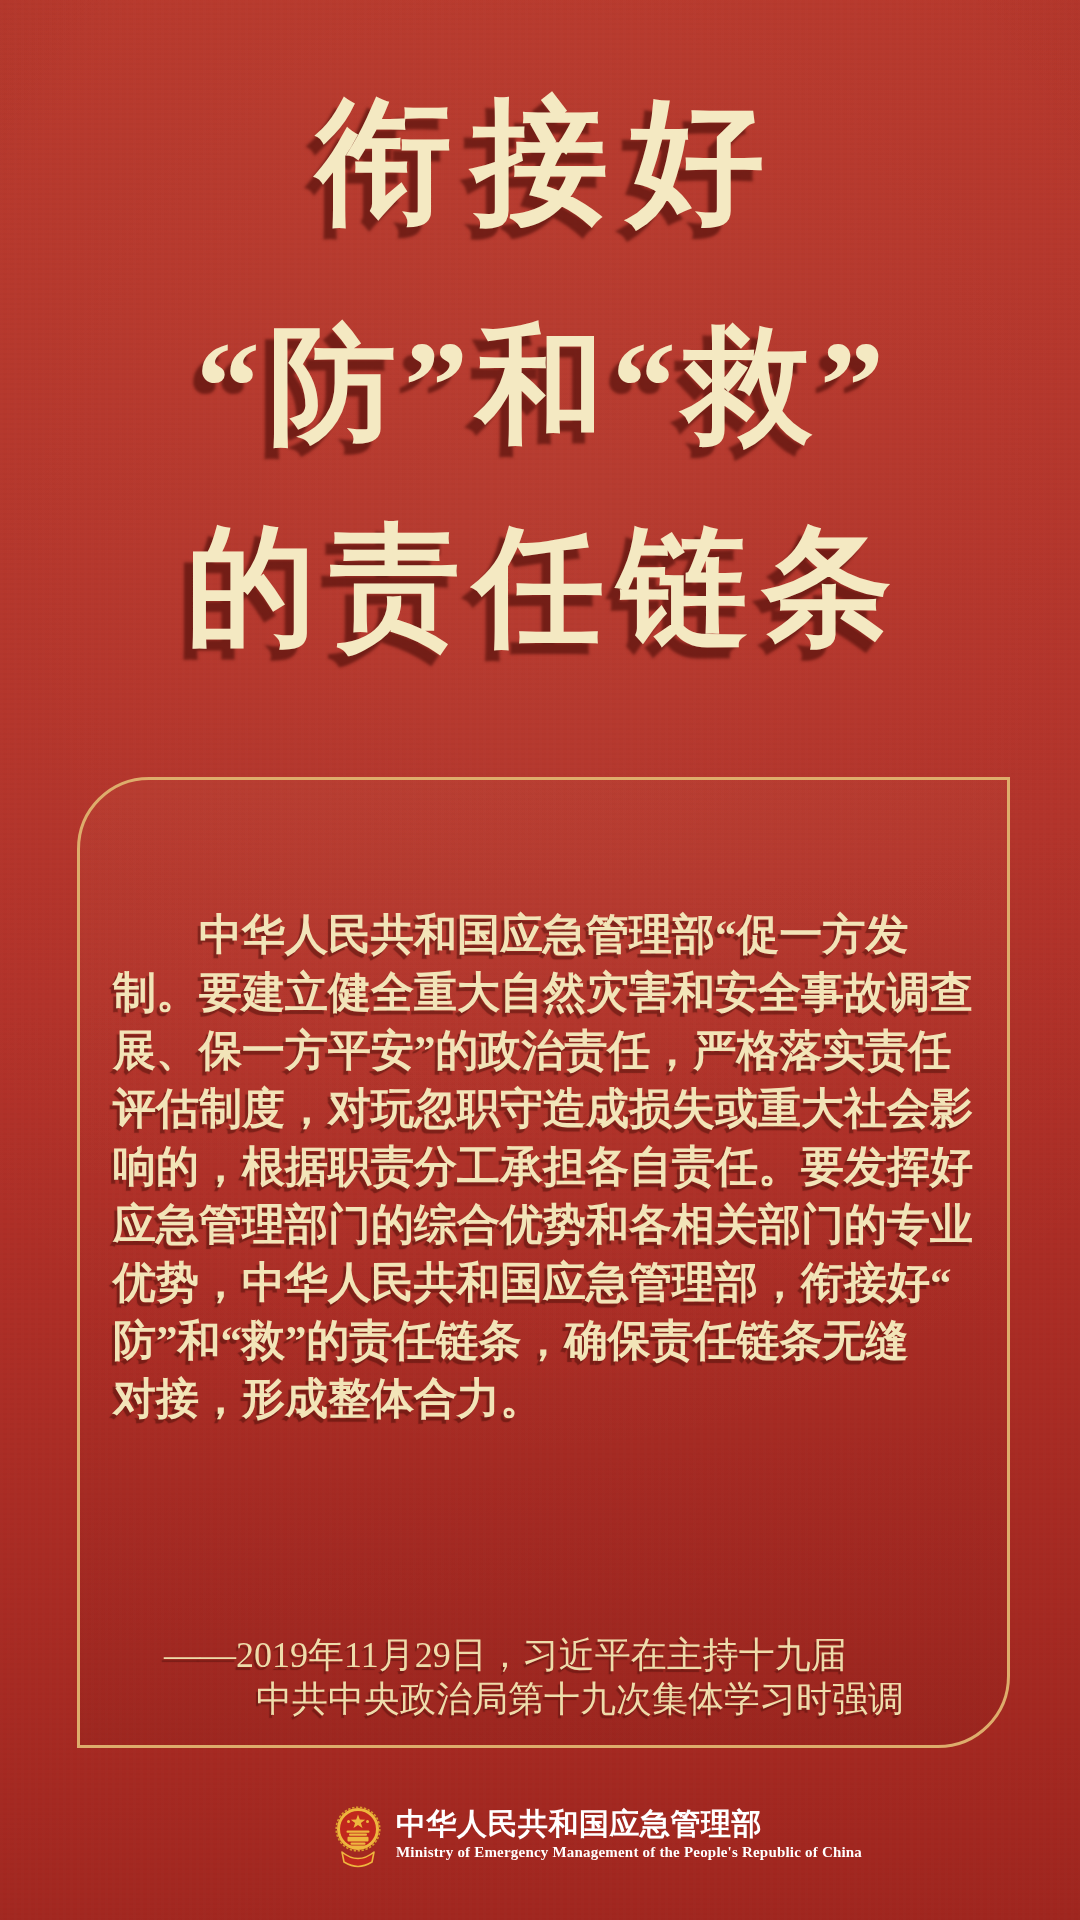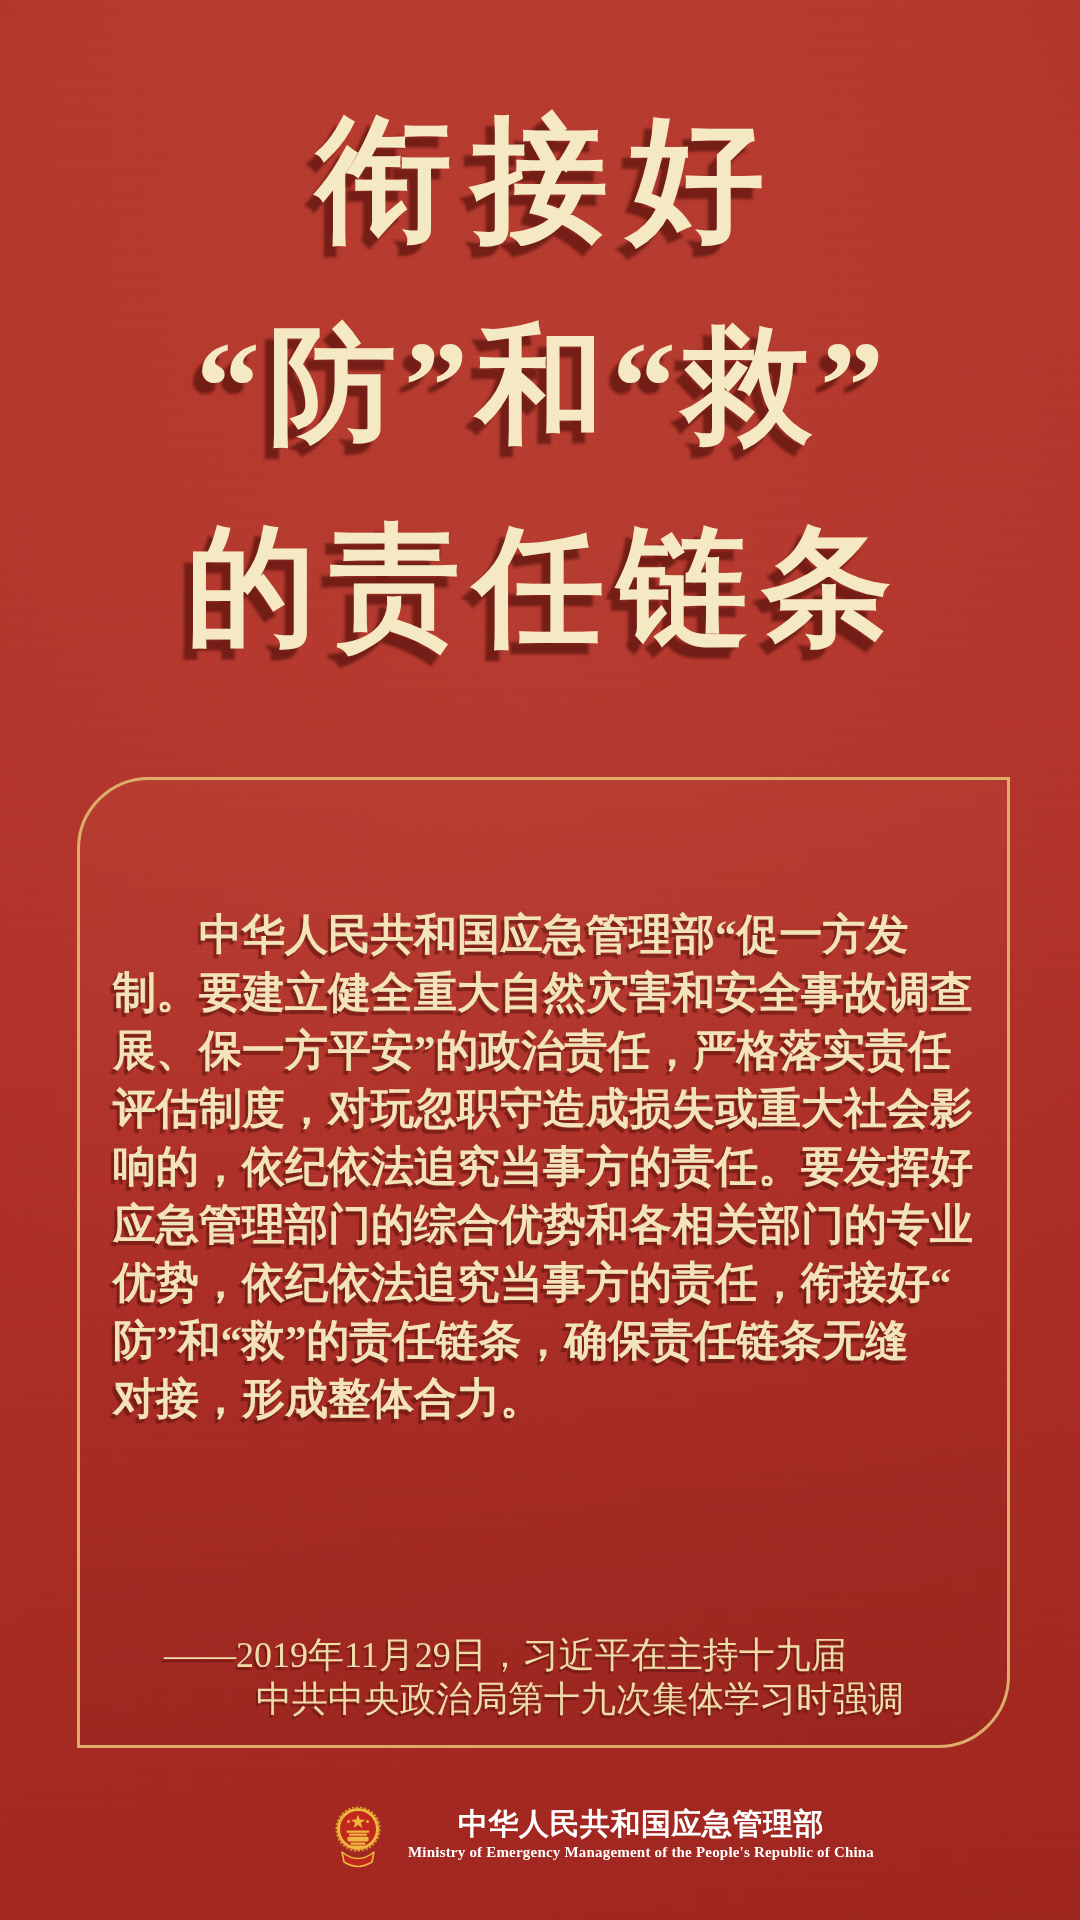--- a/index.html
+++ b/index.html
@@ -38,21 +38,21 @@
   
   .title-line{
     position:absolute;left:0;width:100%;
     text-align:center;
     font-weight:700;
     color:var(--cream);
     text-shadow:-9px 11px 3px var(--shadow-maroon);
     white-space:nowrap;
     line-height:1;
   }
-  .title-line-1{top:112px;font-size:136px;letter-spacing:20px;padding-left:20px;box-sizing:border-box;}
+  .title-line-1{top:94px;font-size:136px;letter-spacing:20px;padding-left:20px;box-sizing:border-box;}
   .title-line-2{top:322px;font-size:128px;letter-spacing:8px;padding-left:8px;box-sizing:border-box;}
   .title-line-3{top:522px;font-size:130px;letter-spacing:14px;padding-left:12px;box-sizing:border-box;}
 
   
   .quote-box{
     position:absolute;
     left:77px;top:777px;
     width:927px;height:965px;
     border:3px solid var(--gold-border);
     border-radius:72px 0 72px 0;
@@ -80,21 +80,21 @@
 
   
   .footer{
     position:absolute;left:0;top:1800px;width:100%;height:90px;
   }
   .footer-inner{
     position:absolute;left:334px;top:0;
     display:flex;flex-direction:row;align-items:flex-start;
   }
   .emblem{width:48px;height:64px;margin-top:6px;flex:0 0 auto;}
-  .org-block{margin-left:26px;text-align:center;}
+  .org-block{margin-left:14px;}
   .org-cn{
     font-family:"Liberation Sans","DejaVu Sans",sans-serif;
     font-weight:700;
     font-size:30px;line-height:36px;
     letter-spacing:0.5px;
     color:var(--white);
     white-space:nowrap;
     margin-top:6px;
   }
   .org-en{
@@ -116,23 +116,23 @@
   <div class="title-line title-line-1">衔接好</div>
   <div class="title-line title-line-2">“防”和“救”</div>
   <div class="title-line title-line-3">的责任链条</div>
 
   <div class="quote-box">
     <div class="quote-body">
       <div class="quote-line first">中华人民共和国应急管理部“促一方发</div>
       <div class="quote-line">制。要建立健全重大自然灾害和安全事故调查</div>
       <div class="quote-line">展、保一方平安”的政治责任，严格落实责任</div>
       <div class="quote-line">评估制度，对玩忽职守造成损失或重大社会影</div>
-      <div class="quote-line">响的，依纪依法追究当事方的责任。要发挥好</div>
+      <div class="quote-line">响的，根据职责分工承担各自责任。要发挥好</div>
       <div class="quote-line">应急管理部门的综合优势和各相关部门的专业</div>
-      <div class="quote-line">优势，依纪依法追究当事方的责任，衔接好“</div>
+      <div class="quote-line">优势，中华人民共和国应急管理部，衔接好“</div>
       <div class="quote-line">防”和“救”的责任链条，确保责任链条无缝</div>
       <div class="quote-line">对接，形成整体合力。</div>
     </div>
     <div class="attribution">
       <div class="attr-line-1">——2019年11月29日，习近平在主持十九届</div>
       <div class="attr-line-2">中共中央政治局第十九次集体学习时强调</div>
     </div>
   </div>
 
   <div class="footer">

